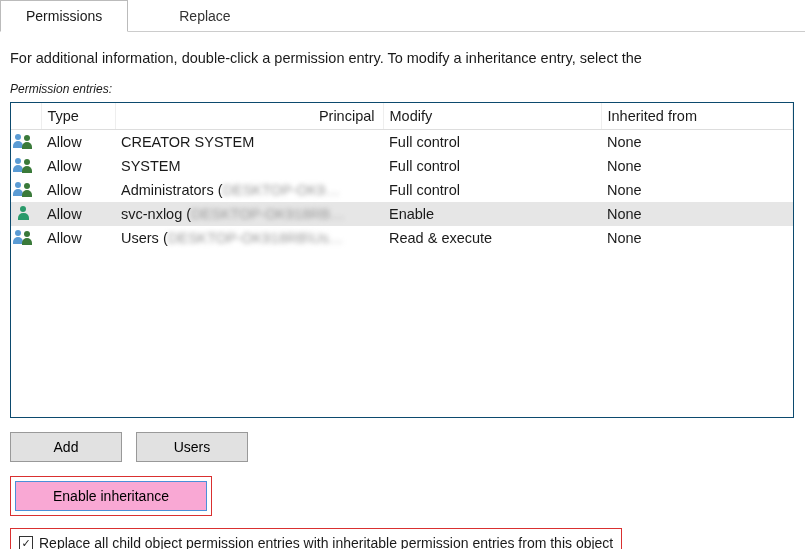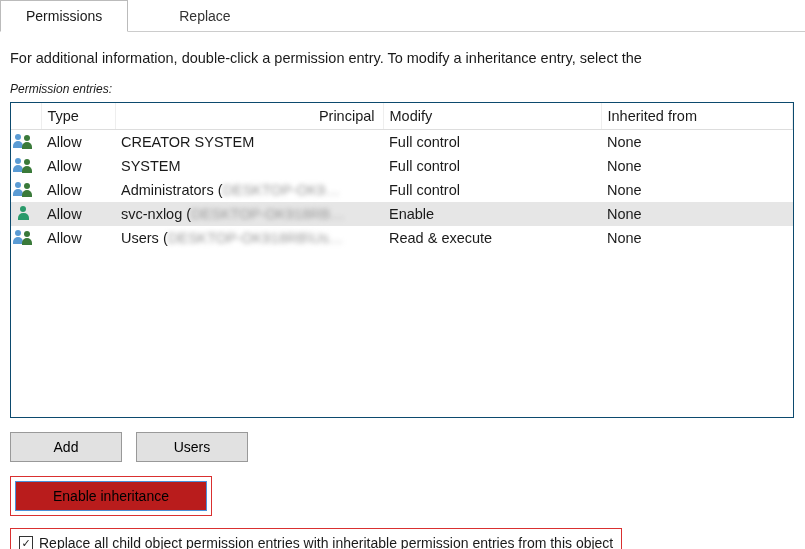--- a/index.html
+++ b/index.html
@@ -33,21 +33,21 @@
     .usr-icon.single .head1 { background: #2a9a6a; left: 5px; }
     .usr-icon.single .body1 { background: #2a9a6a; left: 3px; width: 11px; }
     
     .blurred { filter: blur(2.5px); color: #999; }
     
     .btn-row { display: flex; gap: 14px; margin-top: 14px; }
     .btn { padding: 6px 0; width: 112px; text-align: center; border: 1px solid #999; background: #e1e1e1; font-family: inherit; font-size: 14px; cursor: pointer; }
     
     .hl-red { border: 1px solid #d93030; padding: 4px; width: fit-content; }
     .inh-row { margin-top: 14px; }
-    .btn-wide { padding: 6px 0; width: 192px; text-align: center; border: 1px solid #4a90d9; background: #b91c1c; font-family: inherit; font-size: 14px; cursor: pointer; }
+    .btn-wide { padding: 6px 0; width: 192px; text-align: center; border: 1px solid #4a90d9; background: #f9a8d4; font-family: inherit; font-size: 14px; cursor: pointer; }
     
     .chk-row { margin-top: 12px; }
     .chk-inner { display: inline-flex; align-items: center; gap: 6px; padding: 2px 4px; }
     .chk-box { width: 14px; height: 14px; border: 1px solid #333; display: inline-flex; align-items: center; justify-content: center; font-size: 11px; line-height: 1; }
   </style>
 </head>
 <body>
 
 <div class="tabs">
   <div class="tab active">Permissions</div>

